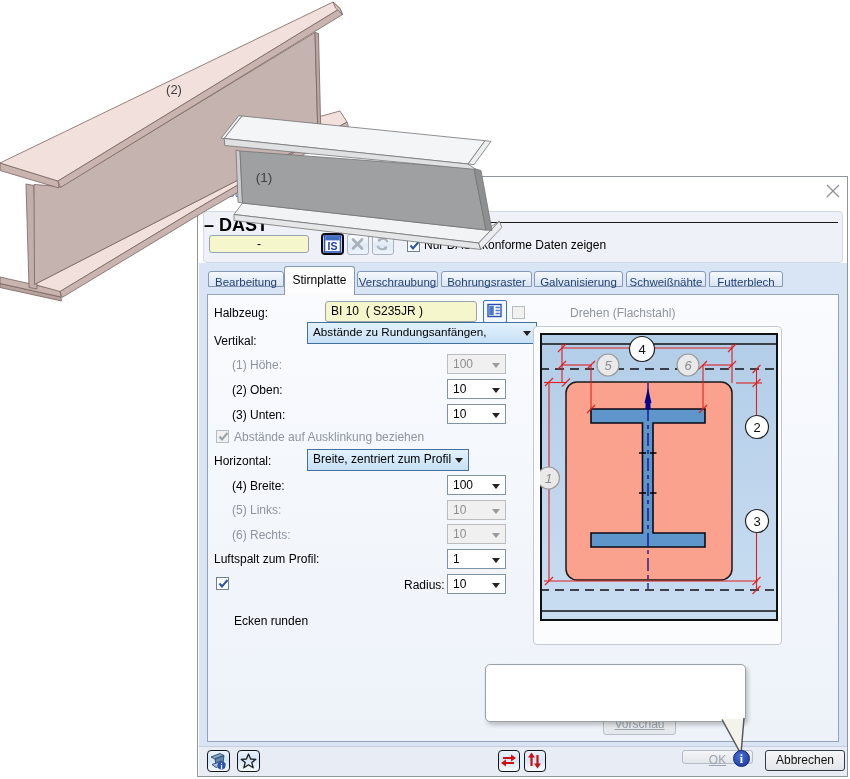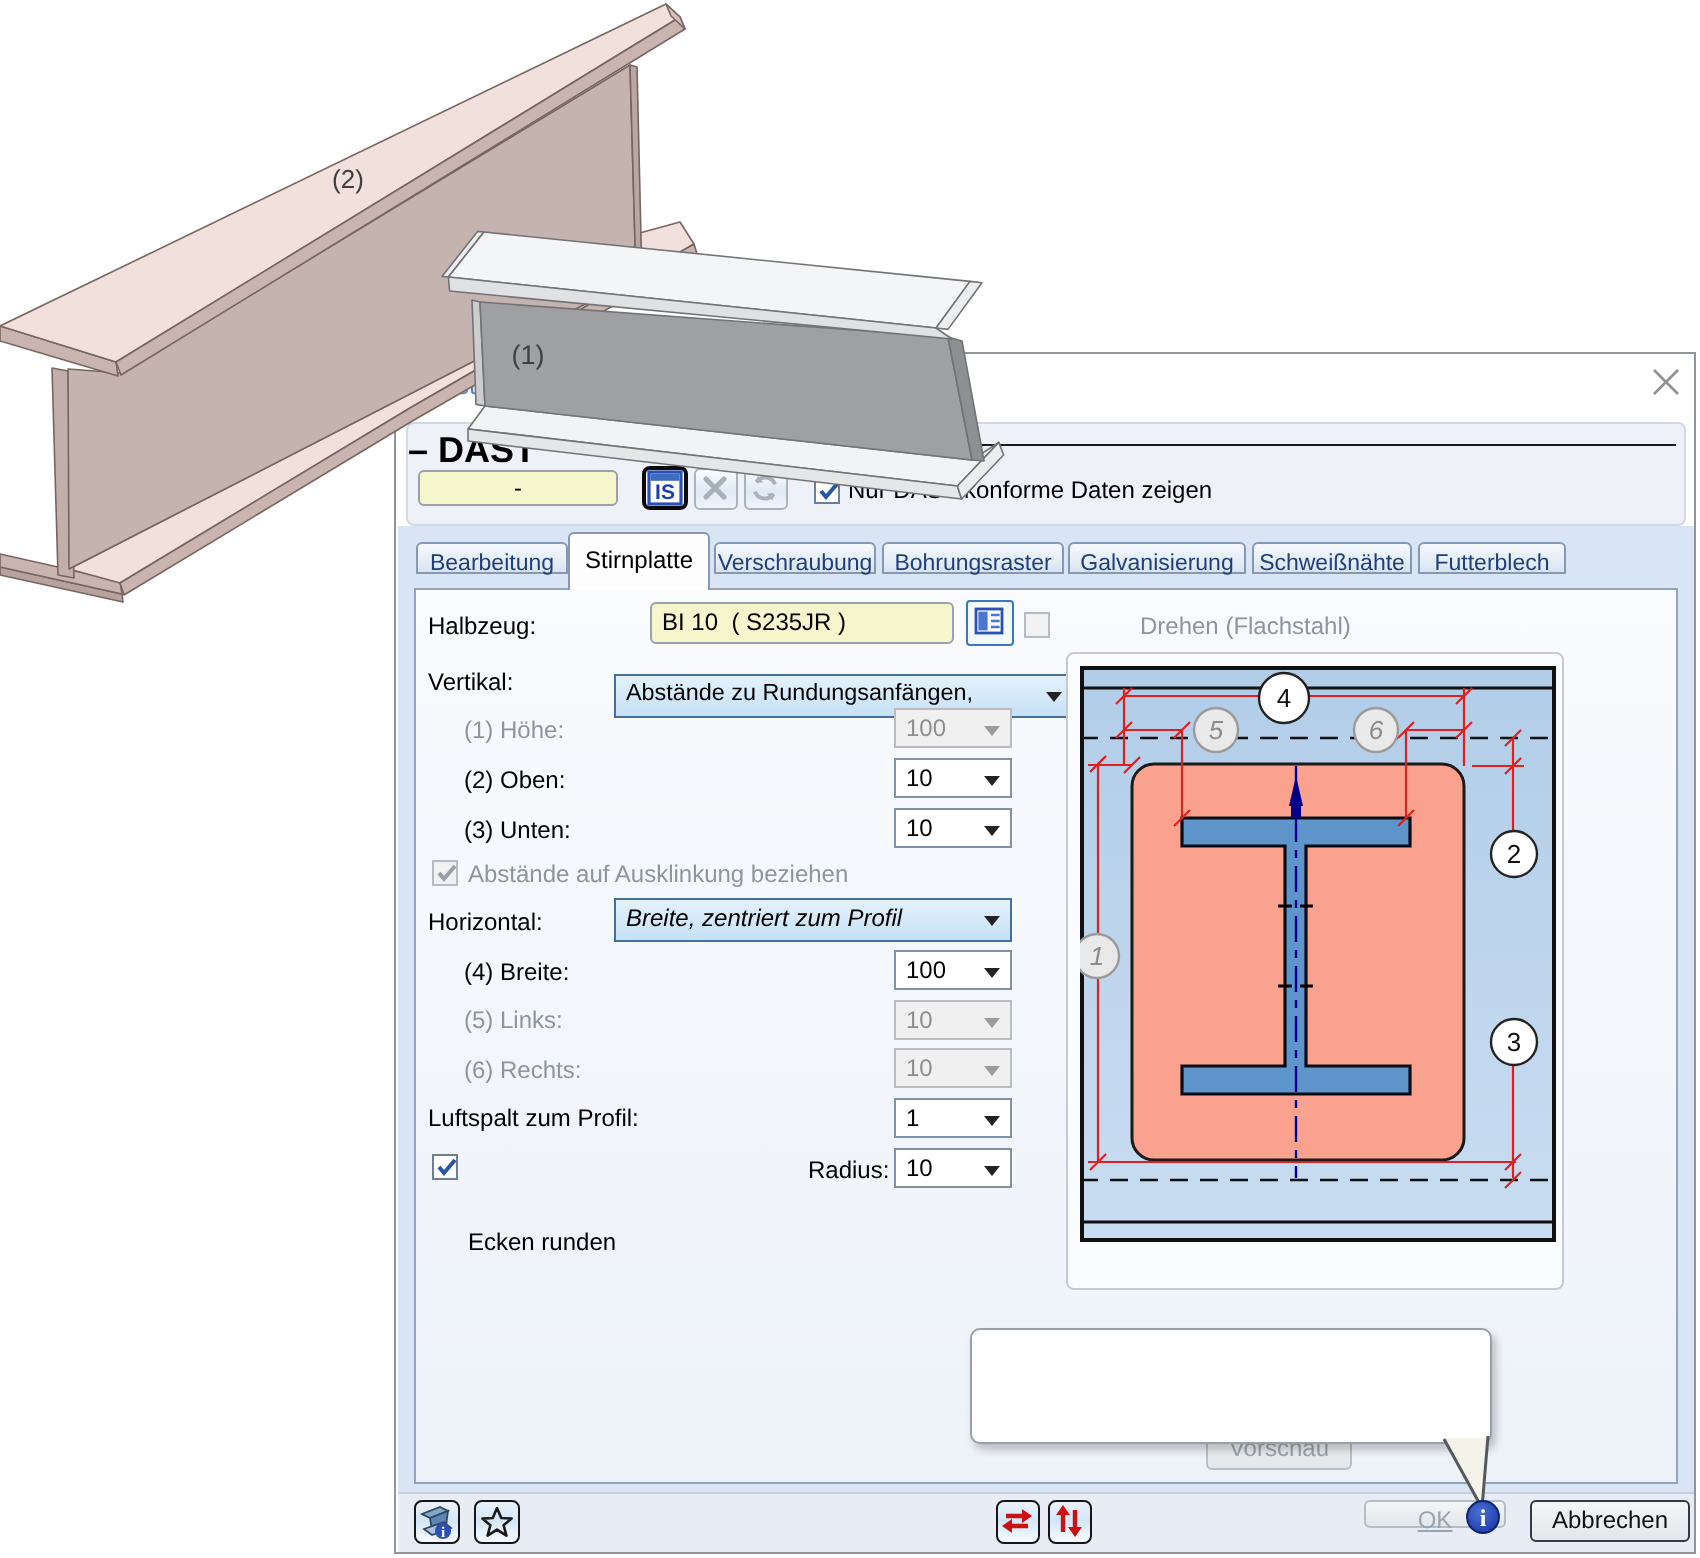--- a/index.html
+++ b/index.html
@@ -87,21 +87,21 @@
  <svg width="21" height="20" viewBox="0 0 21 20">
         <rect x="4" y="3.5" width="13" height="12" fill="#fff" stroke="#2a50b4" stroke-width="1.4"></rect>
         <rect x="5.2" y="4.8" width="4.6" height="9.4" fill="#4a76d0"></rect>
         <path d="M11.5,6.5 H15.8 M11.5,9.5 H15.8 M11.5,12.5 H15.8" stroke="#4a76d0" stroke-width="1.3"></path>
       </svg>
 </div>
 <div class="cb dis" style="left:512px;top:306px;"></div>
 <div class="glab" style="left:531px;top:306px;margin-left:39px;">Drehen (Flachstahl)</div>
 
 <div class="lab" style="left:214px;top:334px;">Vertikal:</div>
-<div class="combo blue" style="left:307px;top:337px;width:230px;height:22px;">
+<div class="combo blue" style="left:307px;top:322px;width:230px;height:22px;">
       <span class="tx" style="font-size:11.7px;">Abstände zu Rundungsanfängen,</span>
       <span class="ar"></span>
     </div>
 
 <div class="glab" style="left:232px;top:358px;">(1) Höhe:</div>
 <div class="combo dis" style="left:447px;top:354px;width:59px;height:20px;">
       <span class="tx">100</span>
       <span class="ar"></span>
     </div>
 
@@ -117,21 +117,21 @@
       <span class="ar"></span>
     </div>
 
 <div class="cb dis" style="left:216px;top:430px;"></div>
 <svg class="abs" style="left:217px;top:430px;" width="13" height="13">
       <path d="M2.5,6.5 L5,9.5 L10.5,3" stroke="#98a0a8" stroke-width="2" fill="none"></path>
     </svg>
 <div class="glab" style="left:234px;top:430px;">Abstände auf Ausklinkung beziehen</div>
 
 <div class="lab" style="left:214px;top:454px;">Horizontal:</div>
-<div class="combo blue" style="left:307px;top:449px;width:199px;height:22px;font-style:italic;">
+<div class="combo blue" style="left:307px;top:449px;width:162px;height:22px;">
       <span class="tx">Breite, zentriert zum Profil</span>
       <span class="ar"></span>
     </div>
 
 <div class="lab" style="left:232px;top:479px;">(4) Breite:</div>
 <div class="combo" style="left:447px;top:475px;width:59px;height:20px;">
       <span class="tx">100</span>
       <span class="ar"></span>
     </div>
 
@@ -264,21 +264,21 @@
         <path d="M4,7 H13 M6,12 H15" stroke="#cc1111" stroke-width="2.2"></path>
         <path d="M12,3.5 L17,7 L12,10.5 Z M7,8.5 L2,12 L7,15.5 Z" fill="#cc1111"></path>
       </svg>
 </div>
 <div class="ibtn" style="left:524px;top:750px;width:22px;height:22px;">
  <svg width="19" height="19" viewBox="0 0 19 19">
         <path d="M6.5,5 V15 M12.5,4 V14" stroke="#cc1111" stroke-width="2.2"></path>
         <path d="M3,6.5 L6.5,1.5 L10,6.5 Z M9,12.5 L12.5,17.5 L16,12.5 Z" fill="#cc1111"></path>
       </svg>
 </div>
-<div class="btn" style="left:603px;top:714px;width:73px;height:21px;line-height:19px;color:#9aa4ae;border-color:#b8bfc8;">Vorschau</div>
+<div class="btn" style="left:603px;top:714px;width:73px;height:21px;line-height:19px;color:#9aa4ae;border-color:#b8bfc8;text-decoration:underline;">Vorschau</div>
 <div class="btn" style="left:682px;top:750px;width:71px;height:14px;line-height:19px;color:#9aa4ae;border-color:#b4bcc6;text-decoration:underline;">OK</div>
 <div class="btn" style="left:765px;top:750px;width:80px;height:21px;line-height:19px;border:1.4px solid #2f3b47;">Abbrechen</div>
 
 <div class="abs" style="left:485px;top:664px;width:261px;height:58px;background:#fff;border:1px solid #9aa0a7;border-radius:5px;box-shadow:2px 3px 4px rgba(0,0,0,0.22);"></div>
 <svg class="abs" style="left:714px;top:716px;" width="34" height="40" viewBox="0 0 34 40">
  <polygon points="8,3 30,3 27,38" fill="#f4f3e9"></polygon>
  <path d="M8,3.5 L27,38 L30,2" fill="none" stroke="#55595e" stroke-width="1.5"></path>
 </svg>
 
 <div class="abs" style="left:733px;top:750px;width:17px;height:17px;border-radius:50%;background:radial-gradient(circle at 40% 35%,#4a6fd4,#16329e);border:1px solid #0e2470;">

